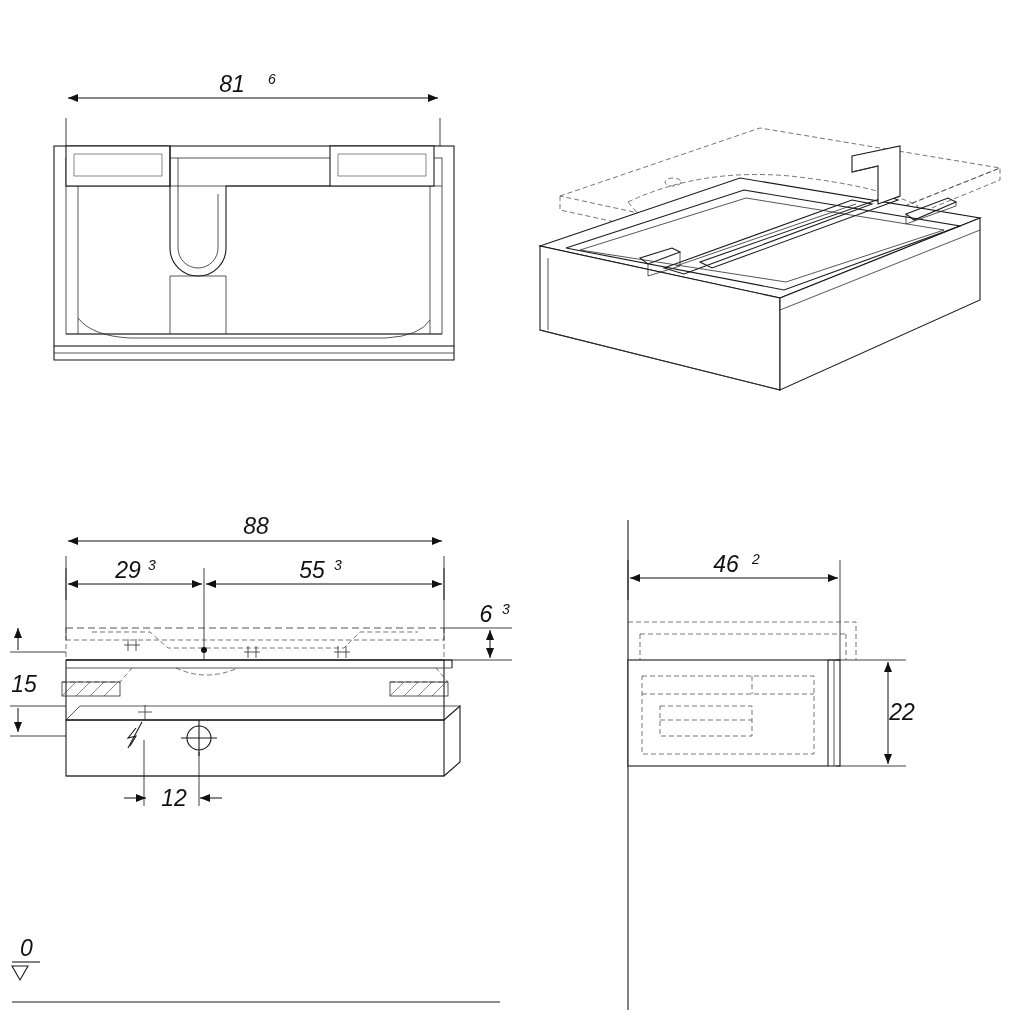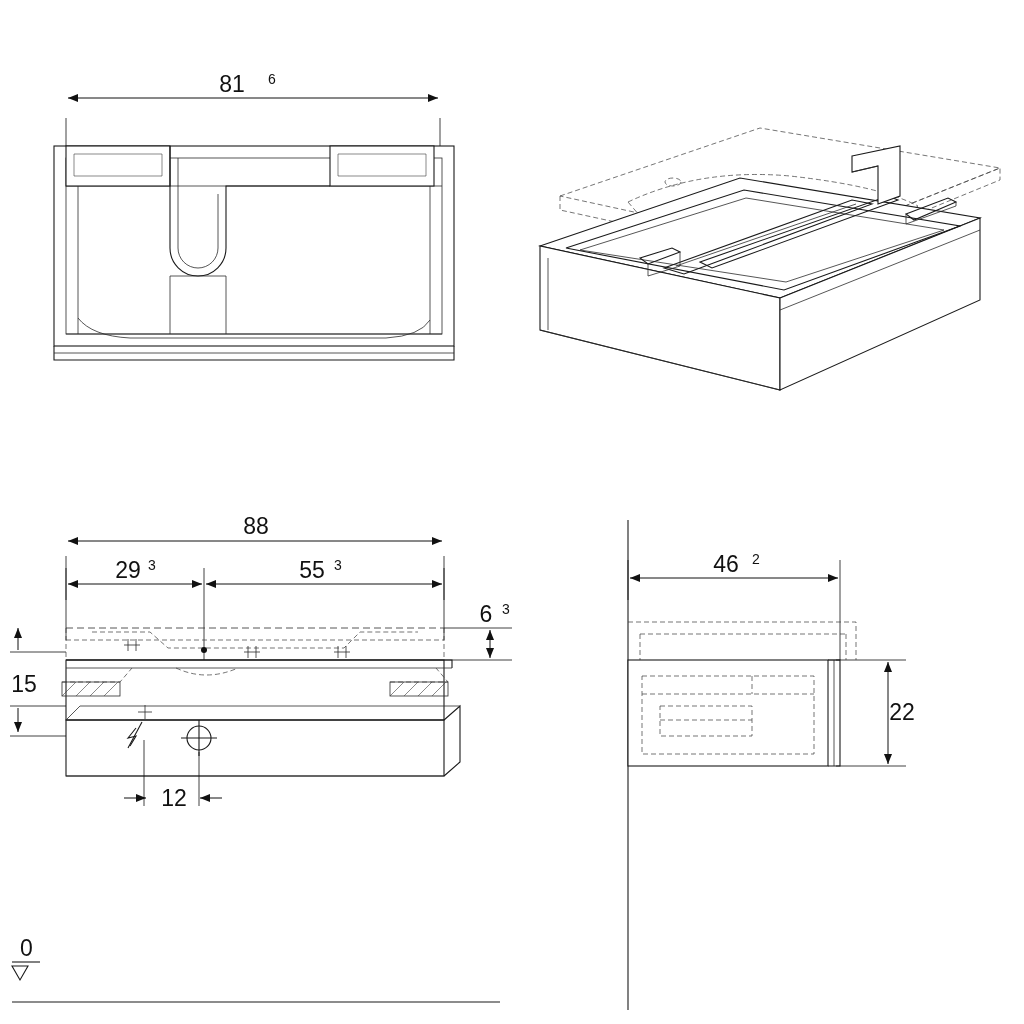--- a/index.html
+++ b/index.html
@@ -11,20 +11,21 @@
     width: 1024px;
     height: 1024px;
     font-family: "Liberation Sans", sans-serif;
     color: #1a1a1a;
     overflow: hidden;
   }
   #sheet {
     position: relative;
     width: 1024px;
     height: 1024px;
+    font-style: italic;
   }
   svg#drawing {
     position: absolute;
     left: 0;
     top: 0;
     width: 1024px;
     height: 1024px;
   }
   .ln {
     fill: none;

